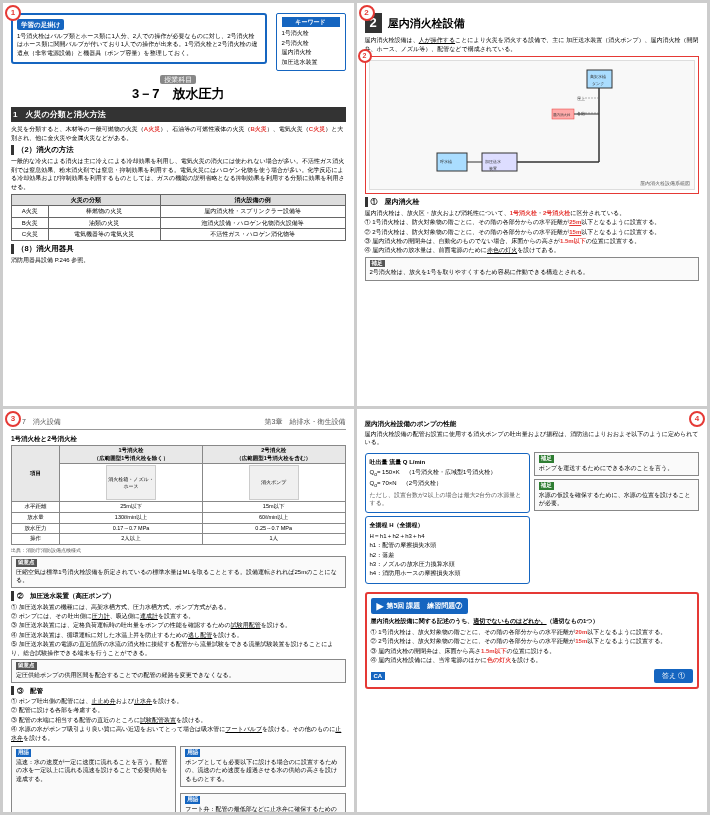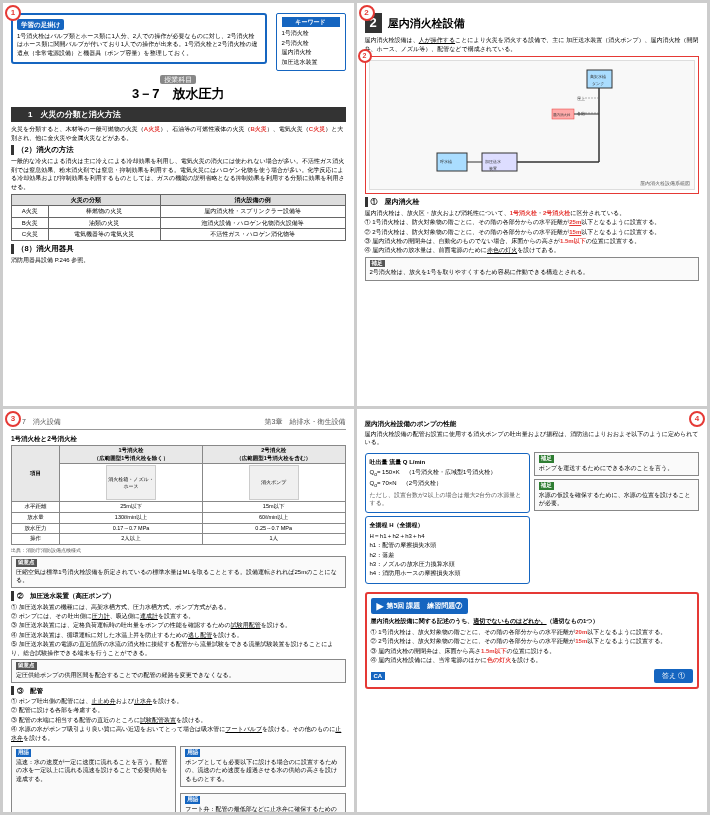--- a/index.html
+++ b/index.html
@@ -89,21 +89,21 @@
       padding: 1px 3px;
       text-align: center;
       margin-bottom: 2px;
     }
 
     .heading-1 {
       background: #333;
       color: white;
       font-size: 8px;
       font-weight: bold;
-      padding: 2px 17px;
+      padding: 2px 2px;
       margin: 4px 0 3px 0;
     }
     .heading-2 {
       font-size: 7.5px;
       font-weight: bold;
       border-left: 3px solid #333;
       padding-left: 3px;
       margin: 3px 0 2px 0;
     }
     .text-block-sm {

